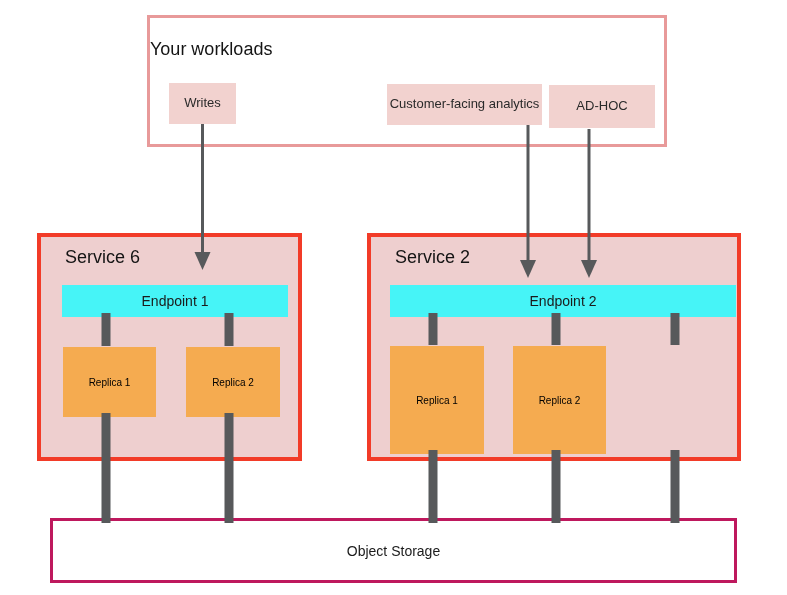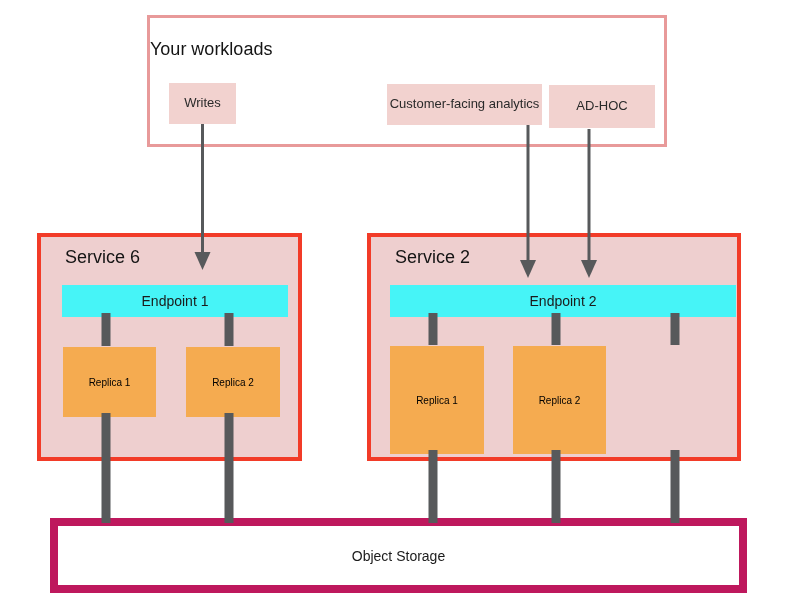--- a/index.html
+++ b/index.html
@@ -50,21 +50,21 @@
   .service-2 .replica{top:109px;height:108px;}
   .s1-r1{left:22px;width:93px;}
   .s1-r2{left:145px;width:94px;}
   .s2-r1{left:19px;width:94px;}
   .s2-r2{left:142px;width:93px;}
   .s2-r3{left:260px;width:95px;}
 
   
   .storage{
     position:absolute;left:50px;top:518px;width:681px;height:59px;
-    background:#fff;border:8px solid #be185d;
+    background:#fff;border:3px solid #be185d;
     display:flex;align-items:center;justify-content:center;
     font-size:14px;color:#1b1b1b;
   }
 
   
   .overlay{position:absolute;left:0;top:0;width:787px;height:595px;pointer-events:none;z-index:5;}
 </style>
 </head>
 <body>
 

